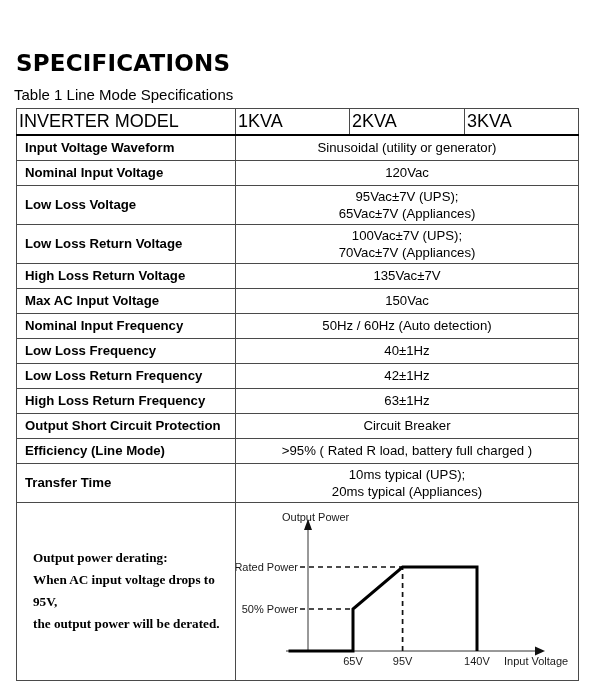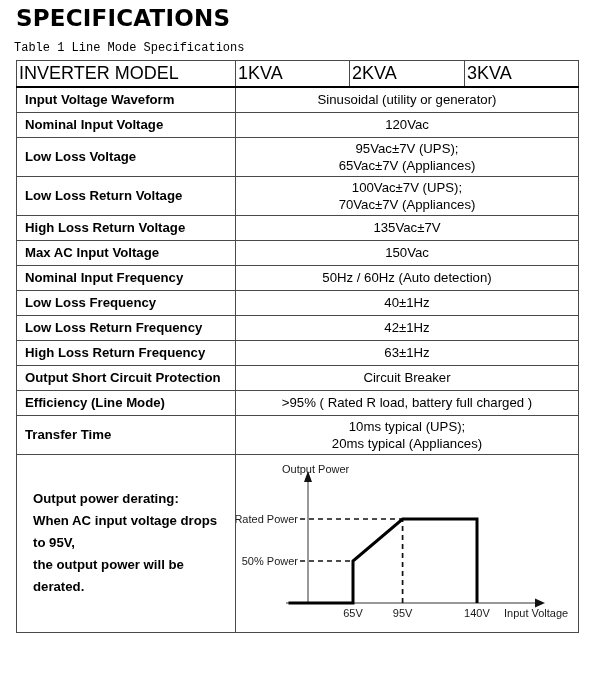--- a/index.html
+++ b/index.html
@@ -1,47 +1,47 @@
 <!DOCTYPE html>
 <html><head>
 <meta charset="utf-8">
 <style>
   * { box-sizing: border-box; }
   html, body { margin: 0; padding: 0; }
   body {
     width: 600px; height: 698px; background: #ffffff; color: #000;
     font-family: "Liberation Sans", sans-serif; overflow: hidden;
   }
-  .page { padding: 3px 16px 16px 16px; }
+  .page { padding: 3px 16px 16px 16px; margin-top: 45px; }
   .page-title {
     font-size: 23px; font-weight: 700; margin: 2px 0 0 0; letter-spacing: 0.2px;
     font-family: "DejaVu Sans", "Liberation Sans", sans-serif;
   }
-  .table-caption { font-size: 12px; margin: 10px 0 5px -2px; font-family: Liberation Mono, monospace; }
+  .table-caption { font-size: 15px; margin: 10px 0 5px -2px; }
 
   table.spec-table {
     border-collapse: collapse; width: 562px; table-layout: fixed;
     border: 1.5px solid #4a4a4a;
   }
   .spec-table th, .spec-table td { border: 1px solid #4a4a4a; }
   .spec-table thead th {
     height: 26px; font-size: 18px; font-weight: 400; text-align: left;
     border-bottom: 2.5px solid #000; padding: 2px;
   }
   td.label {
     font-weight: 700; font-size: 13.2px; text-align: left;
     padding: 2px 4px 2px 8px;
   }
   td.value { text-align: center; font-size: 13.2px; padding: 2px 4px; }
   td.value .line { line-height: 17px; }
   tr.single td { height: 25px; }
   tr.double td { height: 39px; }
 
   tr.derating-row td { height: 178px; }
-  .derating-label-inner { font-size: 13.2px; line-height: 22px; padding: 0 2px 0 8px; }
+  .derating-label-inner { font-size: 13.2px; line-height: 22px; padding: 0 2px 0 8px; font-family: Liberation Serif, serif; }
   .derating-title { font-weight: 700; }
   td.chart-cell { padding: 0; vertical-align: middle; }
   #derating-chart { display: block; }
   #derating-chart text { font-family: "Liberation Sans", sans-serif; }
 </style>
 </head>
 <body>
 
 <div class="page">
   <h1 class="page-title">SPECIFICATIONS</h1>

